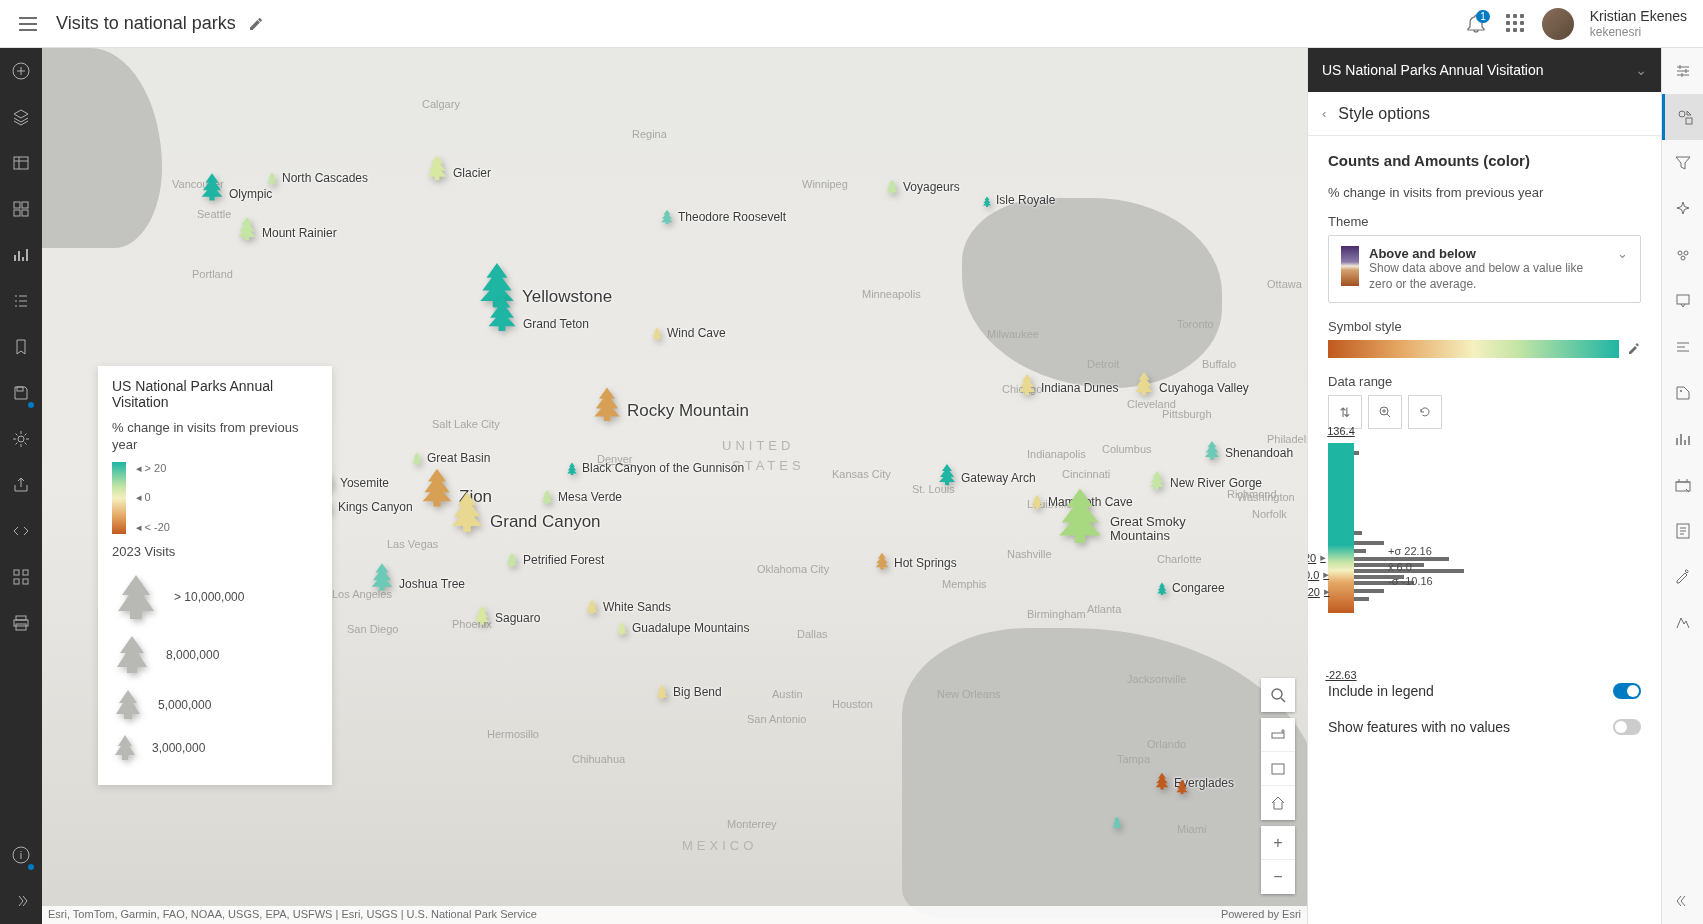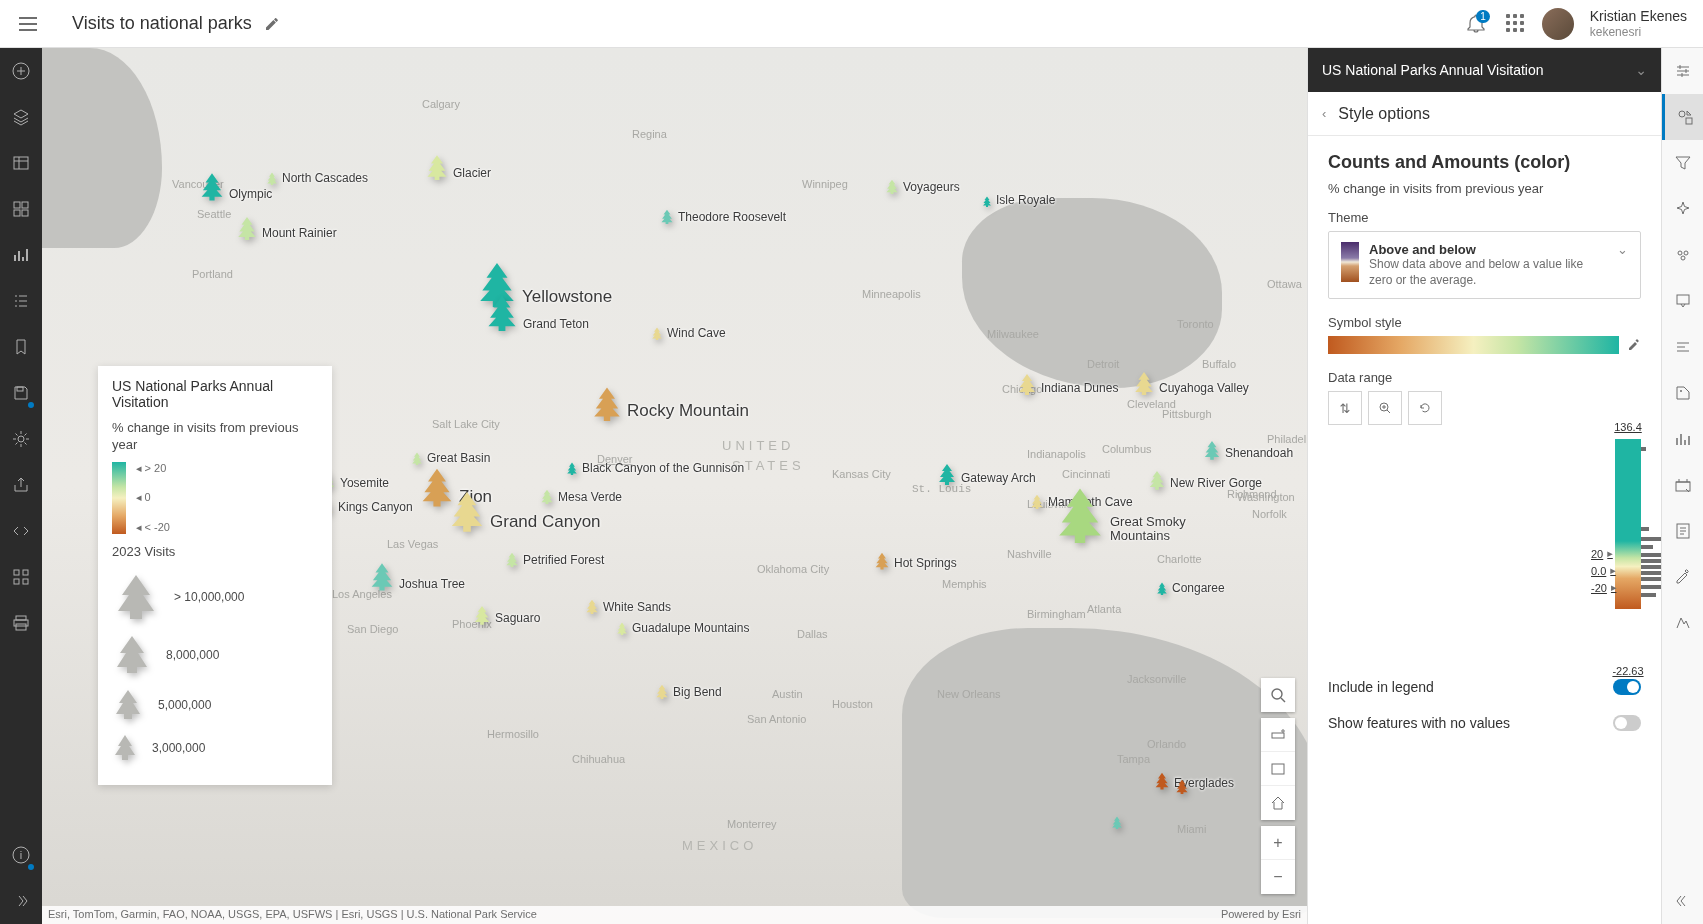--- a/index.html
+++ b/index.html
@@ -4,21 +4,21 @@
 <style>
 * { box-sizing: border-box; margin: 0; padding: 0; }
 body { font-family: -apple-system, BlinkMacSystemFont, "Segoe UI", Arial, sans-serif; font-size: 13px; color: #323232; overflow: hidden; width: 1703px; height: 924px; position: relative; }
 
 
 .header { height: 48px; background: #fff; border-bottom: 1px solid #e0e0e0; display: flex; align-items: center; padding: 0 8px; }
 .hamburger { width: 40px; height: 40px; display: flex; align-items: center; justify-content: center; cursor: pointer; }
 .hamburger span { display: block; width: 18px; height: 2px; background: #6e6e6e; position: relative; }
 .hamburger span::before, .hamburger span::after { content: ""; position: absolute; width: 18px; height: 2px; background: #6e6e6e; left: 0; }
 .hamburger span::before { top: -6px; } .hamburger span::after { top: 6px; }
-.title { font-size: 18px; font-weight: 400; color: #323232; margin-left: 24px; }
+.title { font-size: 18px; font-weight: 400; color: #323232; margin-left: 8px; }
 .edit-icon { margin-left: 12px; cursor: pointer; }
 .header-spacer { flex: 1; }
 .header-right { display: flex; align-items: center; gap: 16px; padding-right: 8px; }
 .bell-wrap { position: relative; cursor: pointer; padding: 4px; }
 .bell-badge { position: absolute; top: 0; right: 0; background: #007ac2; color: #fff; font-size: 10px; border-radius: 8px; padding: 1px 4px; }
 .apps-grid { width: 20px; height: 20px; display: grid; grid-template-columns: repeat(3,4px); grid-template-rows: repeat(3,4px); gap: 3px; cursor: pointer; }
 .apps-grid span { background: #6e6e6e; border-radius: 1px; }
 .avatar { width: 32px; height: 32px; border-radius: 50%; background: linear-gradient(135deg,#8a6d5a,#5a4a3a); }
 .user-info { line-height: 1.2; }
 .user-name { font-size: 14px; font-weight: 500; }
@@ -62,34 +62,34 @@
 
 .attribution { position: absolute; left: 42px; right: 396px; bottom: 0; height: 18px; background: rgba(255,255,255,0.85); font-size: 11px; color: #6e6e6e; padding: 2px 6px; display: flex; justify-content: space-between; }
 
 
 .right-panel { position: absolute; right: 42px; top: 48px; bottom: 0; width: 354px; background: #fff; border-left: 1px solid #e0e0e0; display: flex; flex-direction: column; }
 .panel-header-dark { background: #2b2b2b; color: #fff; height: 44px; display: flex; align-items: center; justify-content: space-between; padding: 0 14px; font-size: 14px; }
 .panel-header-light { height: 44px; border-bottom: 1px solid #e8e8e8; display: flex; align-items: center; padding: 0 14px; gap: 12px; }
 .back-arrow { cursor: pointer; color: #8a8a8a; }
 .panel-title { font-size: 16px; font-weight: 400; }
 .panel-body { flex: 1; overflow-y: auto; padding: 16px 20px; }
-.section-label { font-weight: 600; font-size: 18px; margin-bottom: 8px; }
+.section-label { font-weight: 600; font-size: 15px; margin-bottom: 16px; }
 .sub-label { font-size: 13px; color: #4a4a4a; margin-bottom: 14px; }
 .field-label { font-size: 13px; color: #4a4a4a; margin-bottom: 6px; }
 .theme-card { border: 1px solid #d4d4d4; border-radius: 2px; padding: 10px 12px; display: flex; gap: 10px; align-items: flex-start; margin-bottom: 16px; cursor: pointer; }
 .theme-swatch { width: 18px; height: 40px; background: linear-gradient(180deg,#4a2d6b 0%,#8a7ba8 40%,#f0e8d8 50%,#d4a070 60%,#a0501f 100%); }
 .theme-text { flex: 1; }
 .theme-name { font-weight: 600; font-size: 13px; }
 .theme-desc { font-size: 12px; color: #6e6e6e; line-height: 1.3; }
 .chev { color: #8a8a8a; }
 .ramp-horiz { height: 18px; background: linear-gradient(90deg,#c05a1f 0%,#e5a865 25%,#f5f0c0 50%,#c5e5a5 65%,#1fb5a3 100%); flex: 1; }
 .ramp-wrap { display: flex; gap: 8px; align-items: center; margin-bottom: 16px; }
 .range-tools { display: flex; gap: 6px; margin-bottom: 14px; }
 .tool-btn { width: 34px; height: 34px; border: 1px solid #d4d4d4; display: flex; align-items: center; justify-content: center; cursor: pointer; background: #fff; color: #6e6e6e; }
-.histogram { position: relative; height: 220px; margin: 0 auto 10px; display: flex; justify-content: flex-end; }
+.histogram { position: relative; height: 220px; margin: 0 auto 10px; display: flex; justify-content: flex-start; }
 .histo-ramp { width: 26px; height: 170px; background: linear-gradient(180deg,#1fb5a3 0%,#1fb5a3 60%,#c5e5a5 70%,#f5f0c0 75%,#e5a865 82%,#c05a1f 100%); position: relative; }
 .histo-bar { position: absolute; left: 26px; height: 4px; background: #6e6e6e; }
 .histo-label-top { position: absolute; top: -18px; left: 50%; transform: translateX(-50%); font-size: 11px; text-decoration: underline; }
 .histo-label-bot { position: absolute; bottom: -18px; left: 50%; transform: translateX(-50%); font-size: 11px; text-decoration: underline; margin-top: 39px; }
 .histo-handle { position: absolute; left: -24px; font-size: 11px; text-decoration: underline; display: flex; align-items: center; gap: 4px; }
 .histo-handle::after { content: "▸"; color: #6e6e6e; }
 .histo-stat { position: absolute; left: 60px; font-size: 11px; color: #4a4a4a; white-space: nowrap; }
 .toggle-row { display: flex; justify-content: space-between; align-items: center; padding: 10px 0; font-size: 14px; }
 .toggle { width: 28px; height: 16px; border-radius: 8px; background: #ccc; position: relative; cursor: pointer; }
 .toggle.on { background: #007ac2; }
@@ -254,21 +254,21 @@
       <div class="city-label" style="left: 380px; top: 50px;">Calgary</div>
       <div class="city-label" style="left: 590px; top: 80px;">Regina</div>
       <div class="city-label" style="left: 760px; top: 130px;">Winnipeg</div>
       <div class="city-label" style="left: 130px; top: 130px;">Vancouver</div>
       <div class="city-label" style="left: 155px; top: 160px;">Seattle</div>
       <div class="city-label" style="left: 150px; top: 220px;">Portland</div>
       <div class="city-label" style="left: 820px; top: 240px;">Minneapolis</div>
       <div class="city-label" style="left: 390px; top: 370px;">Salt Lake City</div>
       <div class="city-label" style="left: 555px; top: 405px; text-decoration: underline;">Denver</div>
       <div class="city-label" style="left: 790px; top: 420px;">Kansas City</div>
-      <div class="city-label" style="left: 870px; top: 435px; font-family: Liberation Mono, monospace;">St. Louis</div>
+      <div class="city-label" style="left: 870px; top: 435px;">St. Louis</div>
       <div class="city-label" style="left: 985px; top: 400px;">Indianapolis</div>
       <div class="city-label" style="left: 1060px; top: 395px;">Columbus</div>
       <div class="city-label" style="left: 1120px; top: 360px;">Pittsburgh</div>
       <div class="city-label" style="left: 1225px; top: 385px;">Philadelphia</div>
       <div class="city-label" style="left: 1195px; top: 415px; margin-top: 28px;">Washington</div>
       <div class="city-label" style="left: 985px; top: 450px;">Louisville</div>
       <div class="city-label" style="left: 965px; top: 500px;">Nashville</div>
       <div class="city-label" style="left: 1115px; top: 505px;">Charlotte</div>
       <div class="city-label" style="left: 1045px; top: 555px;">Atlanta</div>
       <div class="city-label" style="left: 985px; top: 560px;">Birmingham</div>

